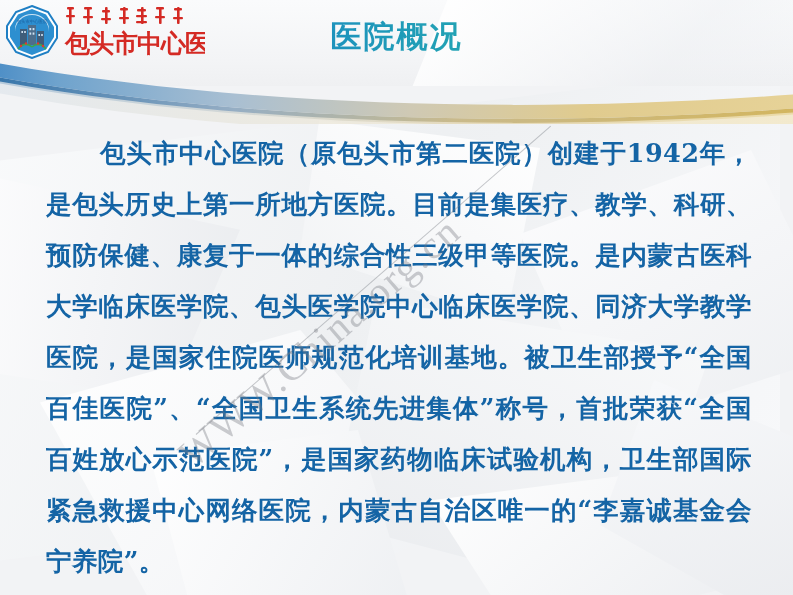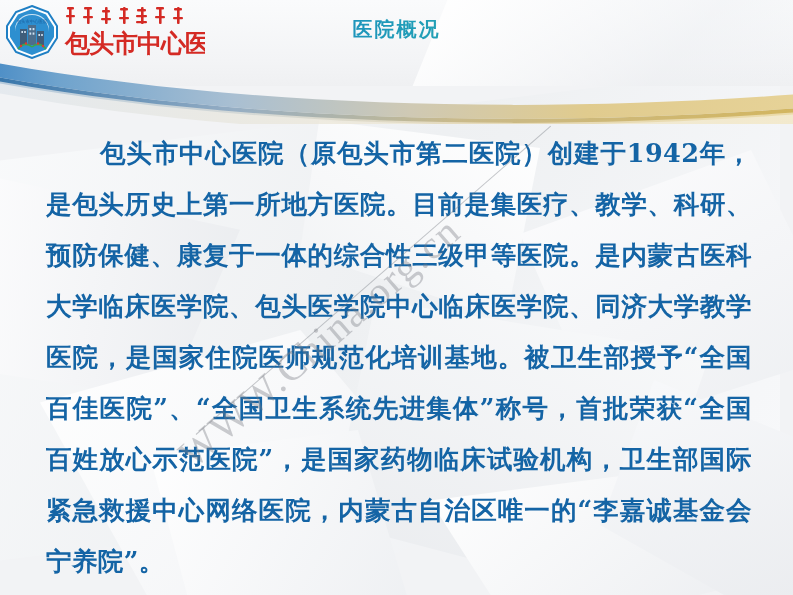--- a/index.html
+++ b/index.html
@@ -49,21 +49,21 @@
     background:linear-gradient(115deg,rgba(255,255,255,.9) 0%,rgba(238,240,243,.5) 60%,rgba(255,255,255,0) 100%);
     transform:skewX(-22deg);}
   
   .logo-wrap{position:absolute;left:6px;top:3px;width:200px;height:58px;
     display:flex;align-items:center;gap:5px;}
   .emblem{position:relative;width:52px;height:54px;flex:0 0 52px;}
   
   .slide-title{
     position:absolute;left:0;top:16px;width:793px;text-align:center;
     font-family:"Liberation Sans",sans-serif;
-    font-size:20px;font-weight:bold;letter-spacing:2px;
+    font-size:31px;font-weight:bold;letter-spacing:2px;
     background:linear-gradient(90deg,#1170b8 0%,#1b8cc0 35%,#27b0ad 72%,#31c3a6 100%);
     -webkit-background-clip:text;background-clip:text;
     color:transparent;-webkit-text-fill-color:transparent;
   }
   
   .swoosh{position:absolute;left:-30px;top:44px;width:880px;height:80px;
     overflow:visible;pointer-events:none;}
   
   .body-text{
     position:absolute;left:46px;top:128px;width:706px;

